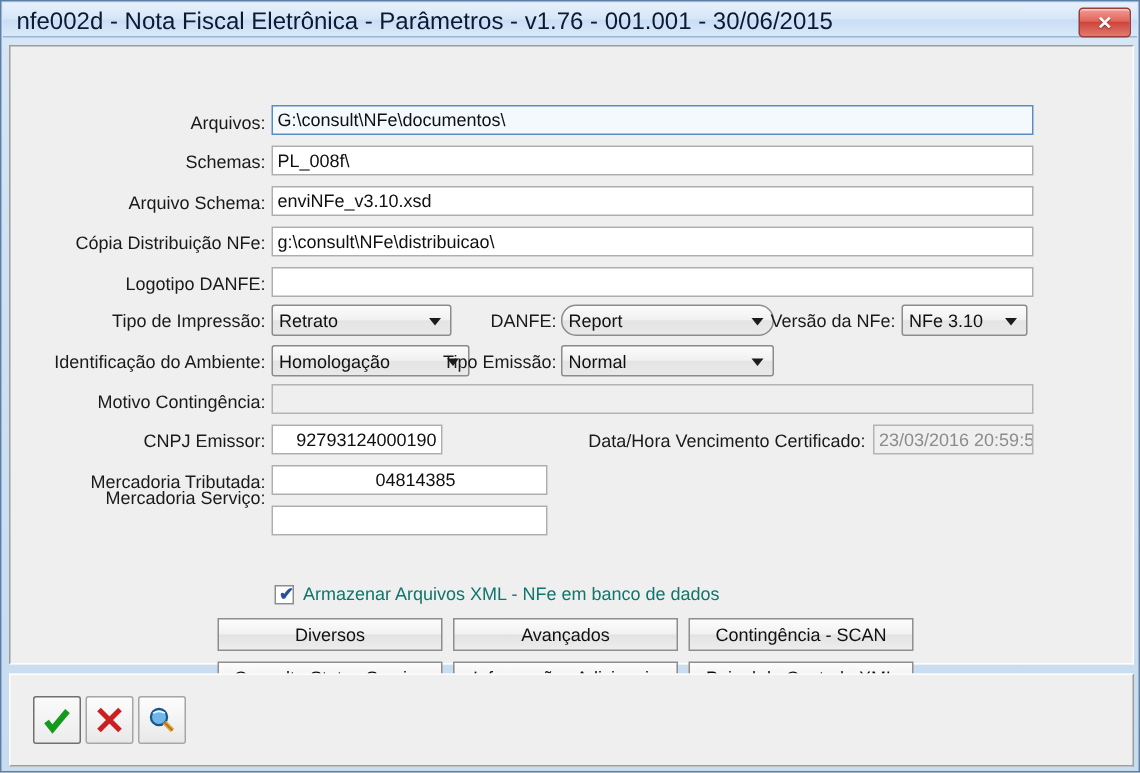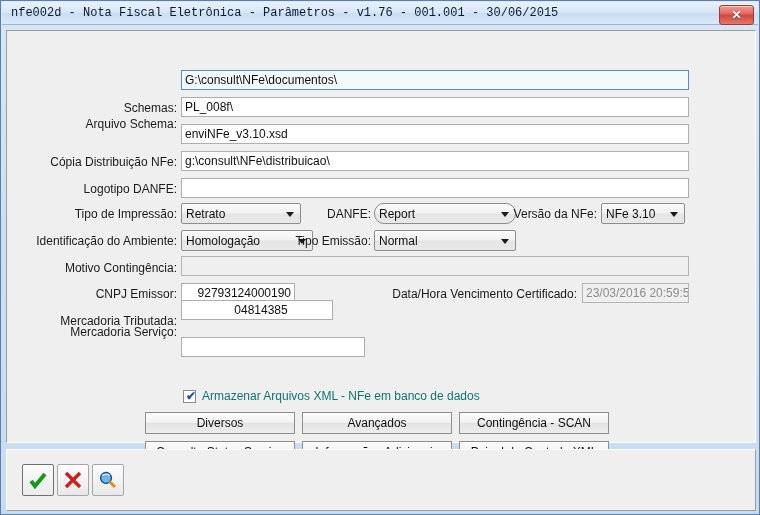--- a/index.html
+++ b/index.html
@@ -21,23 +21,22 @@
   
   .titlebar {
     position: absolute; left: 1px; top: 1px;
     width: 756px; height: 23px;
     background: linear-gradient(to bottom, #e8f1fb 0%, #d6e6f7 48%, #c9ddf4 52%, #d9e9fa 100%);
     border-bottom: 1px solid #9ab6d4;
     box-sizing: border-box;
   }
   .titlebar-text {
     position: absolute; left: 9px; top: 4px;
-    font-size: 12px; color: #0a1a33;
-    white-space: nowrap;
-    font-family: Liberation Mono, monospace;
+    font-size: 16px; color: #0a1a33;
+    white-space: nowrap;
   }
   .close-btn {
     position: absolute; right: 4px; top: 3px;
     width: 33px; height: 18px;
     border-radius: 3px;
     border: 1px solid #9c3b36;
     background: linear-gradient(to bottom, #f29b92 0%, #e2655c 45%, #cf453c 50%, #e07a70 100%);
     box-shadow: inset 0 1px 0 rgba(255,255,255,0.5);
     cursor: pointer;
   }
@@ -198,26 +197,27 @@
     <div class="titlebar-text">nfe002d - Nota Fiscal Eletrônica - Parâmetros - v1.76 - 001.001 - 30/06/2015</div>
     <div class="close-btn">
       <div class="x">✕</div>
     </div>
   </div>
 
   <div class="client">
 
     <div class="form-panel">
 
+      <div class="lbl" style="left:20px; top:44px; width:150px;">Arquivos:</div>
       <div class="inp focused" style="left:174px; top:39px; width:508px;">G:\consult\NFe\documentos\</div>
 
       <div class="lbl" style="left:20px; top:70px; width:150px;">Schemas:</div>
       <div class="inp" style="left:174px; top:66px; width:508px;">PL_008f\</div>
 
-      <div class="lbl" style="left:20px; top:86px; width:150px;">Arquivo Schema:</div>
+      <div class="lbl" style="left:20px; top:97px; width:150px;">Arquivo Schema:</div>
       <div class="inp" style="left:174px; top:93px; width:508px;">enviNFe_v3.10.xsd</div>
 
       <div class="lbl" style="left:8px; top:124px; width:162px;">Cópia Distribuição NFe:</div>
       <div class="inp" style="left:174px; top:120px; width:508px;">g:\consult\NFe\distribuicao\</div>
 
       <div class="lbl" style="left:20px; top:151px; width:150px;">Logotipo DANFE:</div>
       <div class="inp" style="left:174px; top:147px; width:508px;"></div>
 
       <div class="lbl" style="left:50px; top:176px; width:120px;">Tipo de Impressão:</div>
       <div class="combo" style="left:174px; top:172px; width:120px;">
@@ -252,21 +252,21 @@
       <div class="lbl" style="left:20px; top:230px; width:150px;">Motivo Contingência:</div>
       <div class="inp disabled" style="left:174px; top:225px; width:508px;"></div>
 
       <div class="lbl" style="left:20px; top:256px; width:150px;">CNPJ Emissor:</div>
       <div class="inp" style="left:174px; top:252px; width:114px;text-align:right;">92793124000190</div>
 
       <div class="lbl" style="left:330px; top:256px; width:240px;">Data/Hora Vencimento Certificado:</div>
       <div class="inp disabled" style="left:575px; top:252px; width:107px;">23/03/2016 20:59:59</div>
 
       <div class="lbl" style="left:20px; top:283px; width:150px;">Mercadoria Tributada:</div>
-      <div class="inp centered" style="left:174px; top:269px; width:152px;padding-left:11px;">04814385</div>
+      <div class="inp centered" style="left:174px; top:279px; width:184px;padding-left:11px;">04814385</div>
 
       <div class="lbl" style="left:20px; top:294px; width:150px;">Mercadoria Serviço:</div>
       <div class="inp" style="left:174px; top:306px; width:184px;"></div>
 
       <div class="chkrow">
         <span class="chkbox">
           <span class="tick">✔</span>
         </span>
         <span class="chklabel">Armazenar Arquivos XML - NFe em banco de dados</span>
       </div>

